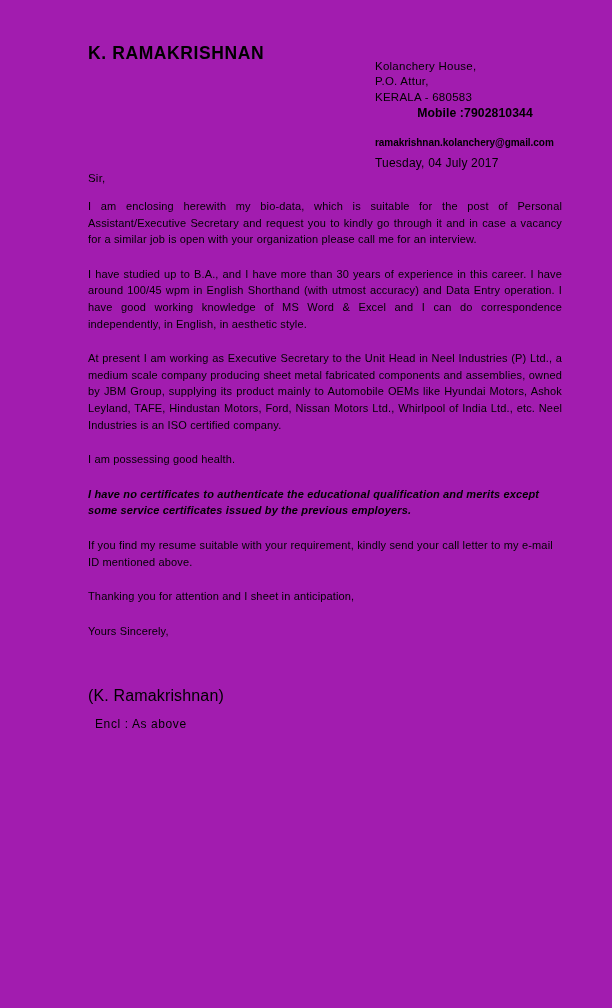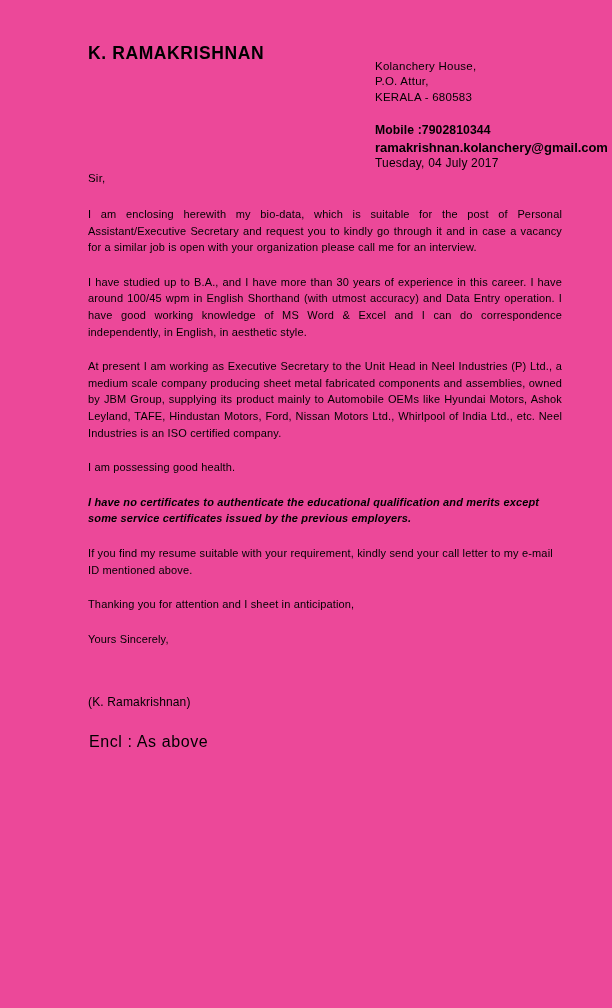--- a/index.html
+++ b/index.html
@@ -13,21 +13,21 @@
     position: relative;
     font-family: "Liberation Sans", sans-serif;
     color: #000000;
     overflow: hidden;
   }
 
   .page {
     position: relative;
     width: 612px;
     height: 1008px;
-    background: #ec4899;
+    background: #a21caf;
   }
 
   
   .letterhead {
     position: absolute;
     left: 88px;
     top: 43px;
     width: 478px;
   }
 
@@ -50,29 +50,30 @@
     font-size: 11.5px;
     line-height: 15.4px;
     letter-spacing: 0.25px;
   }
   .address-line { white-space: nowrap; }
 
   .address-mobile {
     font-weight: bold;
     font-size: 12.2px;
     letter-spacing: 0.1px;
-    margin-top: 18px;
+    margin-top: 1px;
     white-space: nowrap;
+    text-align: center;
   }
 
   .address-email {
-    font-size: 13px;
+    font-size: 10px;
     font-weight: bold;
     letter-spacing: -0.05px;
-    margin-top: 1px;
+    margin-top: 13px;
     white-space: nowrap;
   }
 
   .date-line {
     position: absolute;
     left: 287px;
     top: 113px;
     font-size: 12px;
     letter-spacing: 0.2px;
     white-space: nowrap;
@@ -82,21 +83,21 @@
   .letter-body {
     position: absolute;
     left: 88px;
     top: 172px;
     width: 474px;
   }
 
   .salutation {
     font-size: 11.5px;
     letter-spacing: 0.2px;
-    margin: 0 0 22px 0;
+    margin: 0 0 14px 0;
   }
 
   p.para {
     font-size: 11px;
     line-height: 16.6px;
     letter-spacing: 0.15px;
     text-align: justify;
     text-justify: inter-word;
     margin: 0 0 18px 0;
   }
@@ -109,29 +110,29 @@
 
   p.para.noindent-block {
     text-align: left;
   }
 
   .sign-gap {
     height: 30px;
   }
 
   .sign-name {
-    font-size: 12px;
+    font-size: 16px;
     letter-spacing: 0.15px;
-    margin: 0 0 24px 0;
+    margin: 0 0 12px 0;
   }
 
   .encl {
-    font-size: 16px;
+    font-size: 12px;
     letter-spacing: 0.6px;
-    margin: 1px;
+    margin: 7px;
   }
 </style>
 </head>
 <body>
 
 <div class="page">
 
   <div class="letterhead">
 
     <div class="sender-name">K. RAMAKRISHNAN</div>

